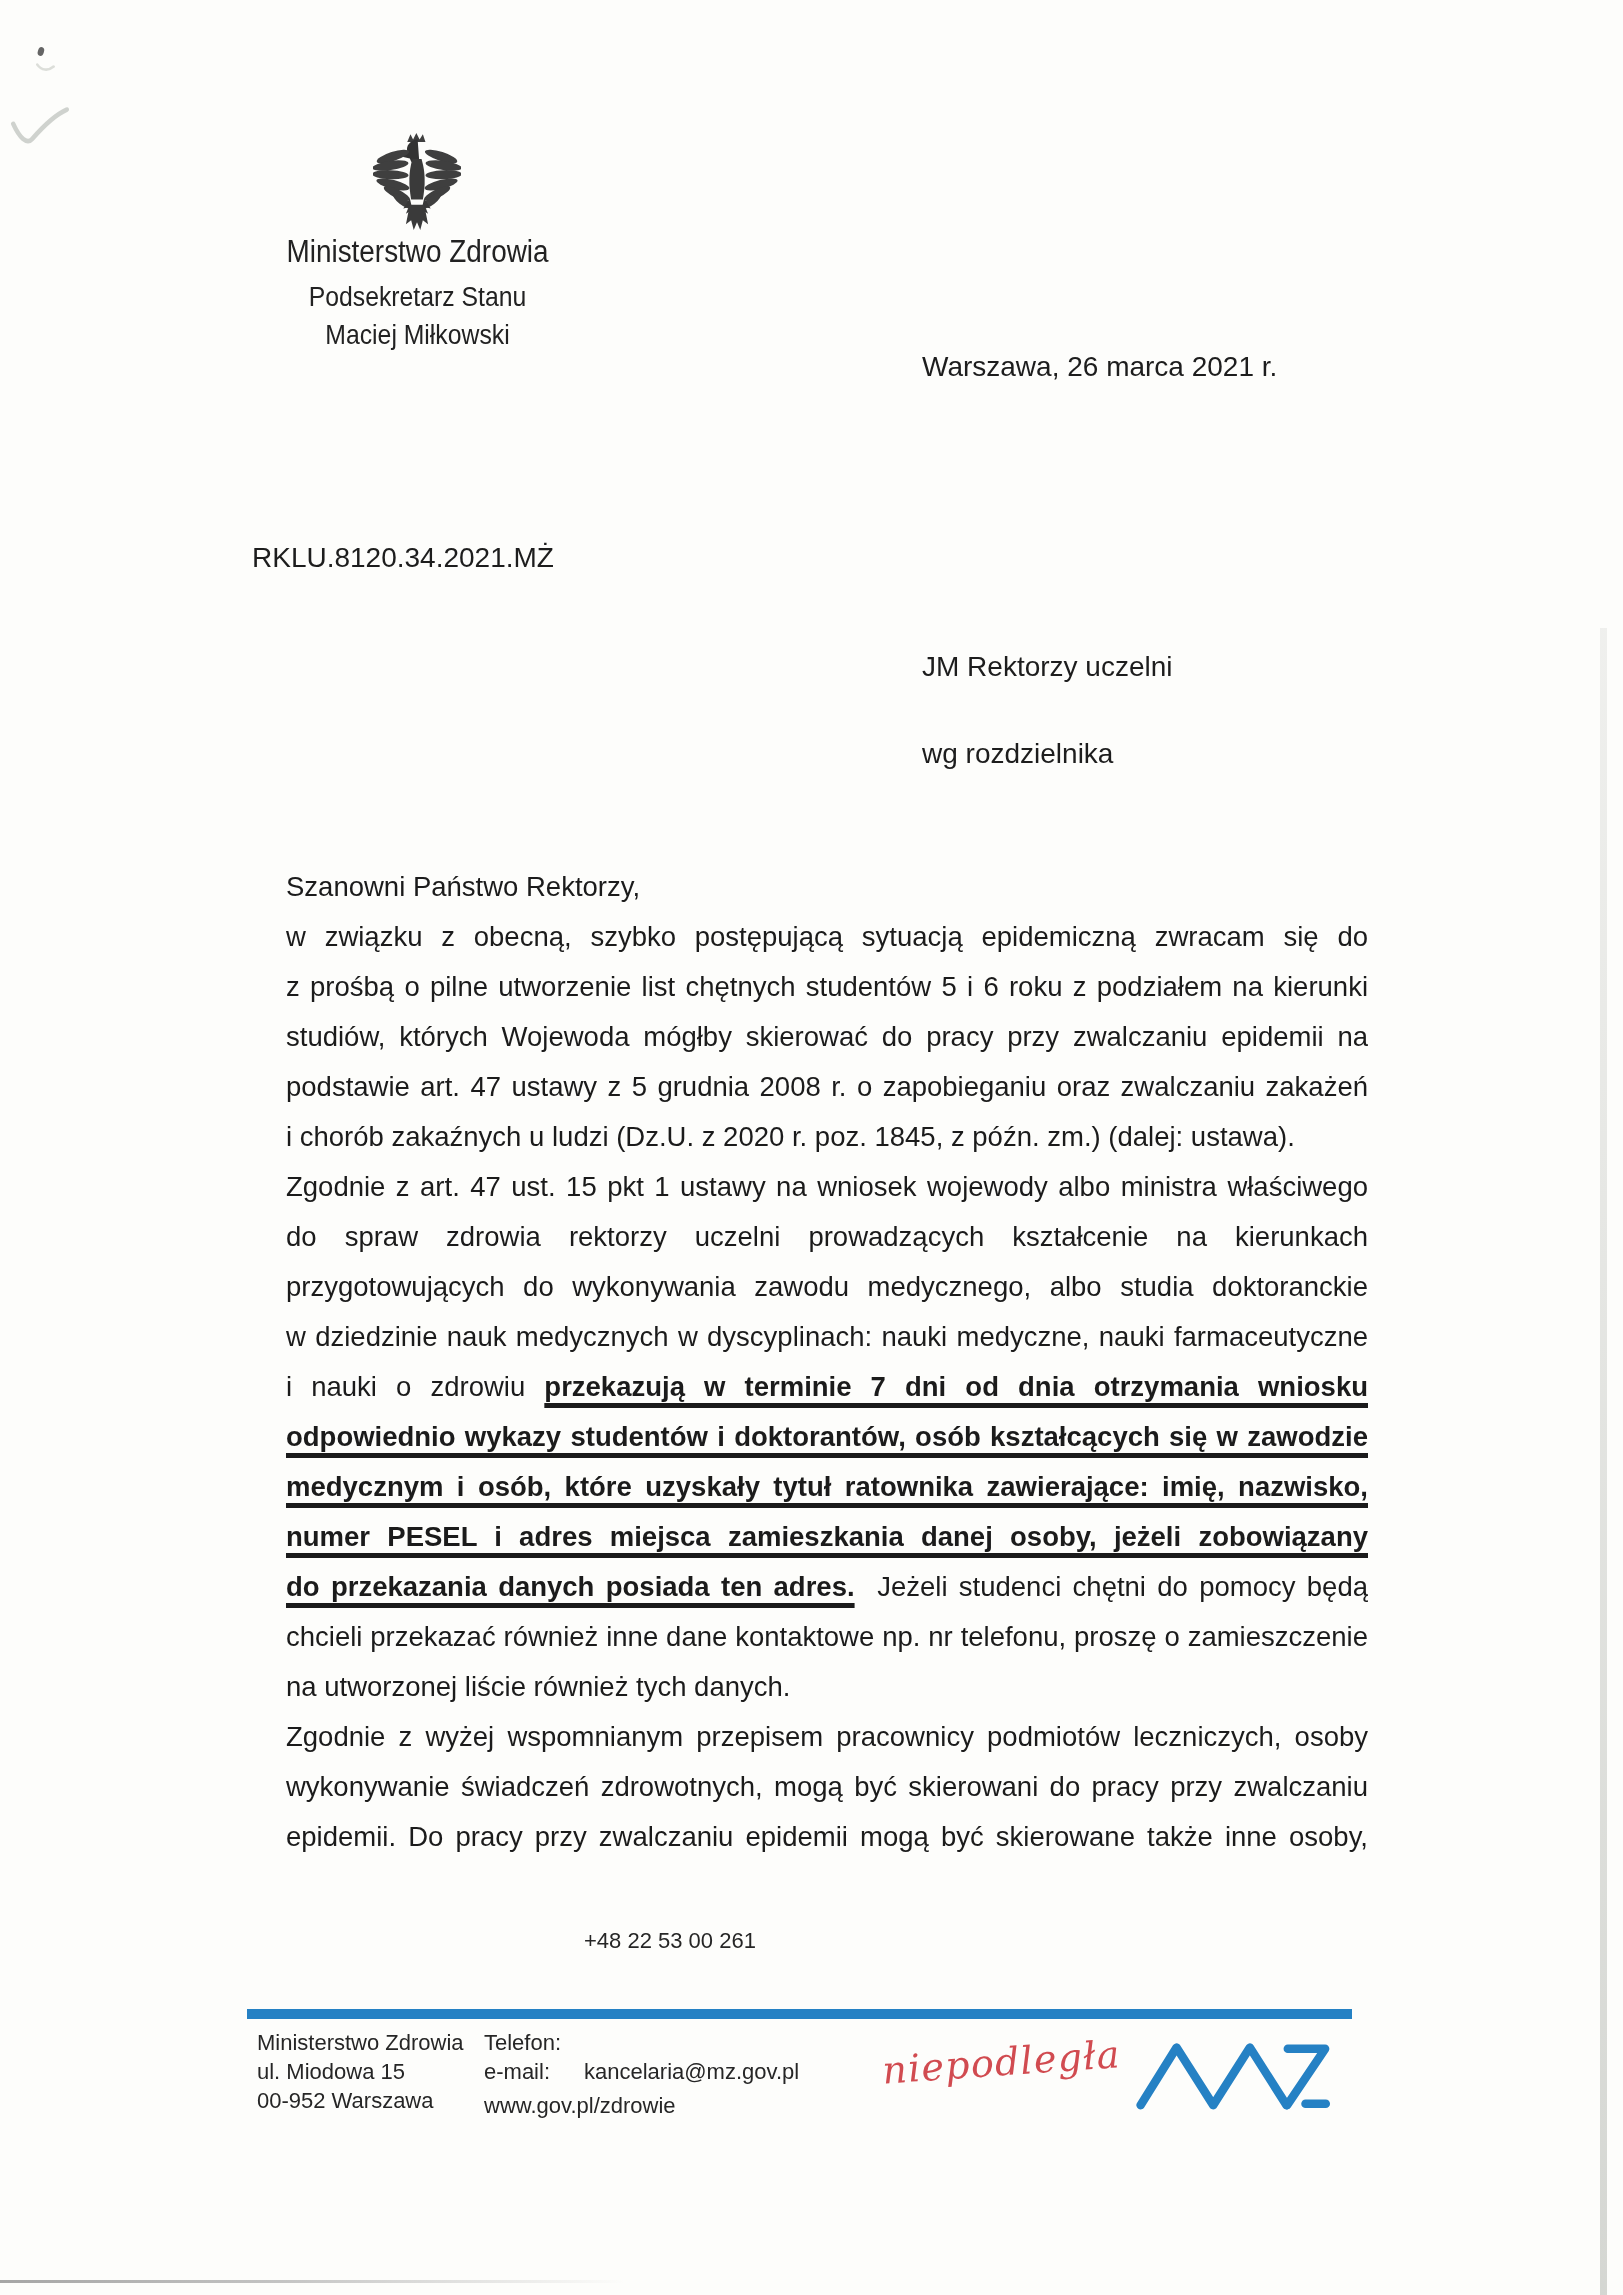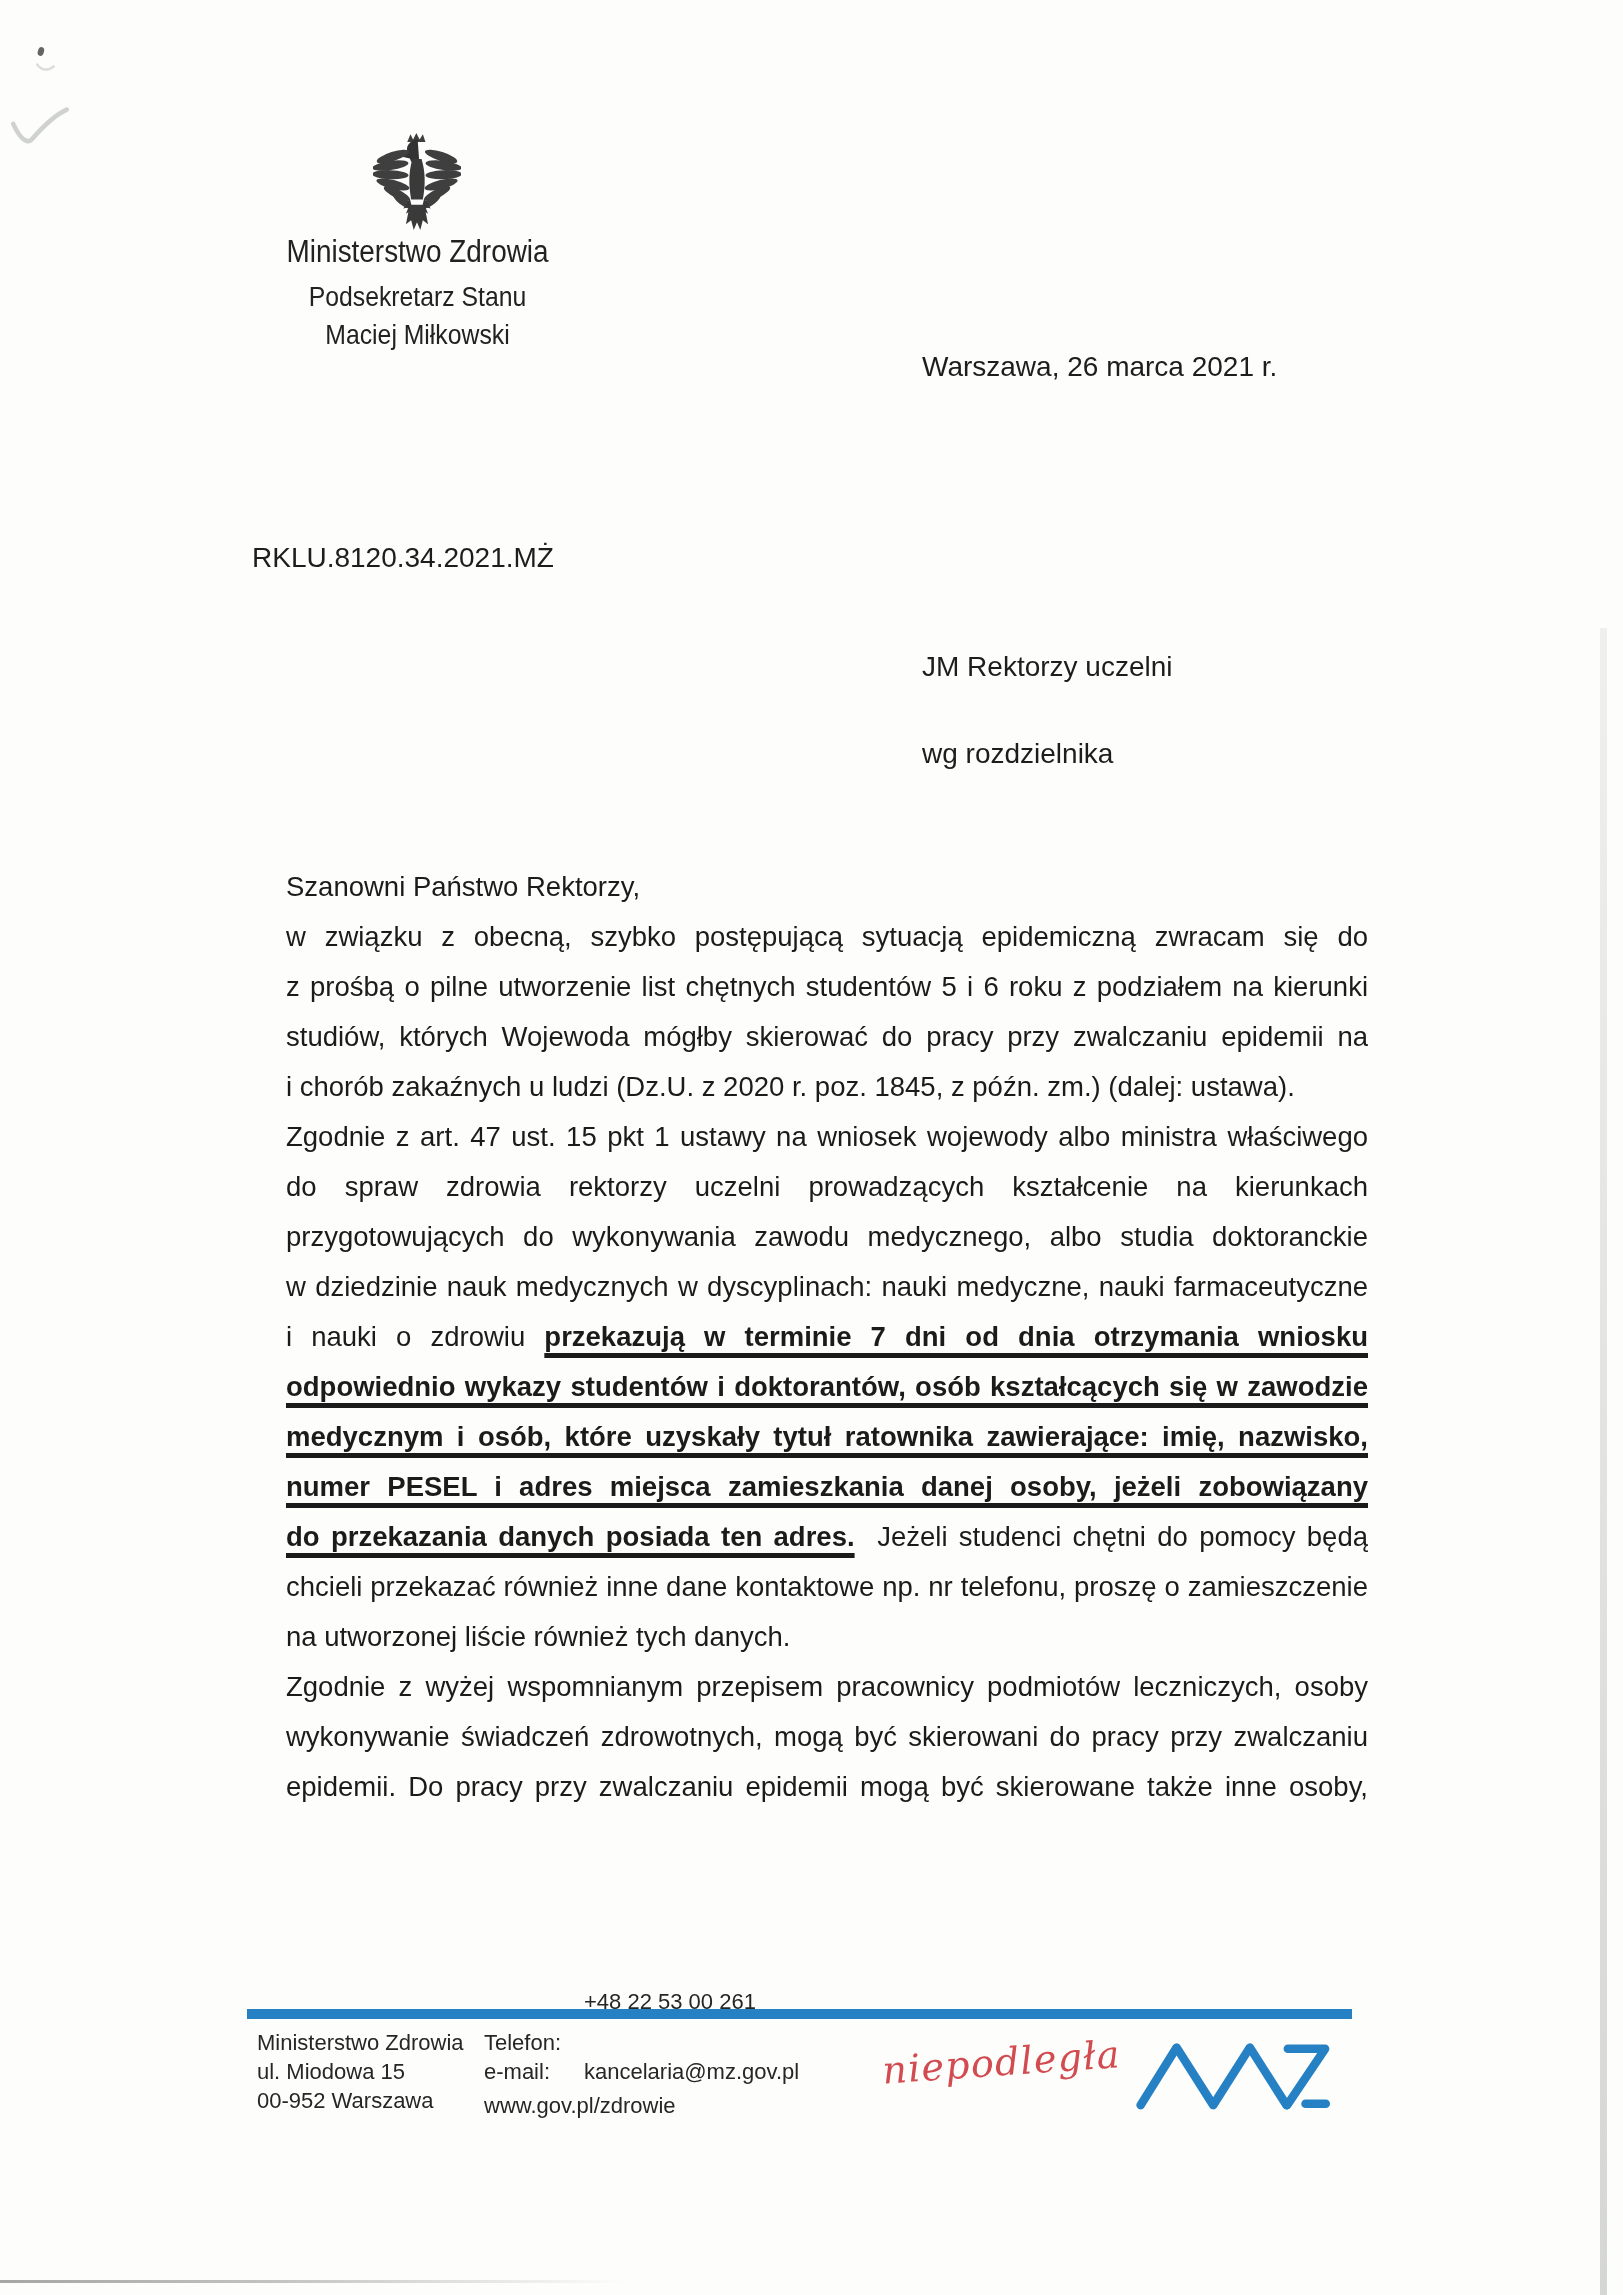--- a/index.html
+++ b/index.html
@@ -41,21 +41,21 @@
   .bline .b{font-weight:bold;}
   .bline .u{text-decoration:underline;text-decoration-thickness:4.6px;text-underline-offset:6.5px;text-decoration-skip-ink:none;}
 
   
   .footer-rule{left:247px;top:2009px;width:1105px;height:9.8px;}
   .footer-text{font-size:22px;color:#262626;white-space:nowrap;}
   .f-addr1{left:257px;top:2030px;}
   .f-addr2{left:257px;top:2059px;}
   .f-addr3{left:257px;top:2088px;}
   .f-tel-label{left:484px;top:2030px;}
-  .f-tel-value{left:584px;top:1989px;}
+  .f-tel-value{left:584px;top:1928px;}
   .f-mail-label{left:484px;top:2059px;}
   .f-mail-value{left:584px;top:2059px;}
   .f-www{left:484px;top:2093px;}
 
   .niepodlegla{left:882px;top:2040px;width:249px;
     font-family:"DejaVu Serif", serif;font-style:italic;
     font-size:38px;letter-spacing:1.3px;
     transform:rotate(-4deg);white-space:nowrap;}
   .mz-logo{left:1136px;top:2041px;width:195px;height:72px;}
 </style>
@@ -103,20 +103,21 @@
 <div class="abs reference">RKLU.8120.34.2021.MŻ</div>
 
 <div class="abs recipient-1">JM Rektorzy uczelni</div>
 <div class="abs recipient-2">wg rozdzielnika</div>
 
 <div class="abs body-block" id="body-lines">
     <div class="bline"><span>Szanowni Państwo Rektorzy,</span></div>
     <div class="bline j"><span>w związku z obecną, szybko postępującą sytuacją epidemiczną zwracam się do Państwa</span></div>
     <div class="bline j"><span>z prośbą o pilne utworzenie list chętnych studentów 5 i 6 roku z podziałem na kierunki</span></div>
     <div class="bline j"><span>studiów, których Wojewoda mógłby skierować do pracy przy zwalczaniu epidemii na</span></div>
+    <div class="bline j"><span>podstawie art. 47 ustawy z 5 grudnia 2008 r. o zapobieganiu oraz zwalczaniu zakażeń</span></div>
     <div class="bline"><span>i chorób zakaźnych u ludzi (Dz.U. z 2020 r. poz. 1845, z późn. zm.) (dalej: ustawa).</span></div>
     <div class="bline j"><span>Zgodnie z art. 47 ust. 15 pkt 1 ustawy na wniosek wojewody albo ministra właściwego</span></div>
     <div class="bline j"><span>do spraw zdrowia rektorzy uczelni prowadzących kształcenie na kierunkach</span></div>
     <div class="bline j"><span>przygotowujących do wykonywania zawodu medycznego, albo studia doktoranckie</span></div>
     <div class="bline j"><span>w dziedzinie nauk medycznych w dyscyplinach: nauki medyczne, nauki farmaceutyczne</span></div>
     <div class="bline j"><span>i nauki o zdrowiu </span><span class="b u">przekazują w terminie 7 dni od dnia otrzymania wniosku</span></div>
     <div class="bline j"><span class="b u">odpowiednio wykazy studentów i doktorantów, osób kształcących się w zawodzie</span></div>
     <div class="bline j"><span class="b u">medycznym i osób, które uzyskały tytuł ratownika zawierające: imię, nazwisko,</span></div>
     <div class="bline j"><span class="b u">numer PESEL i adres miejsca zamieszkania danej osoby, jeżeli zobowiązany</span></div>
     <div class="bline j"><span class="b u">do przekazania danych posiada ten adres.</span><span>&nbsp; Jeżeli studenci chętni do pomocy będą</span></div>

